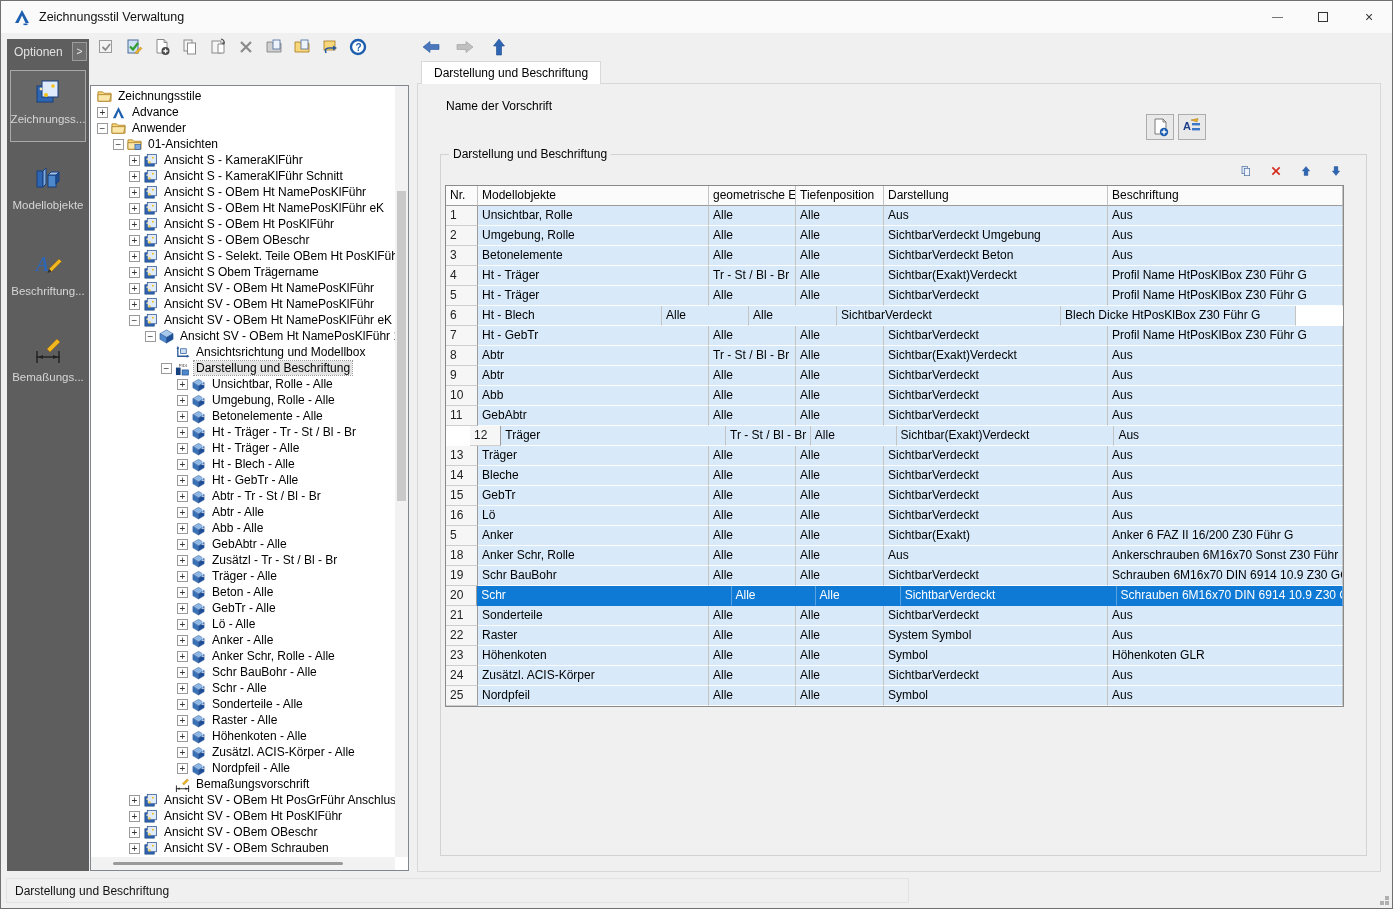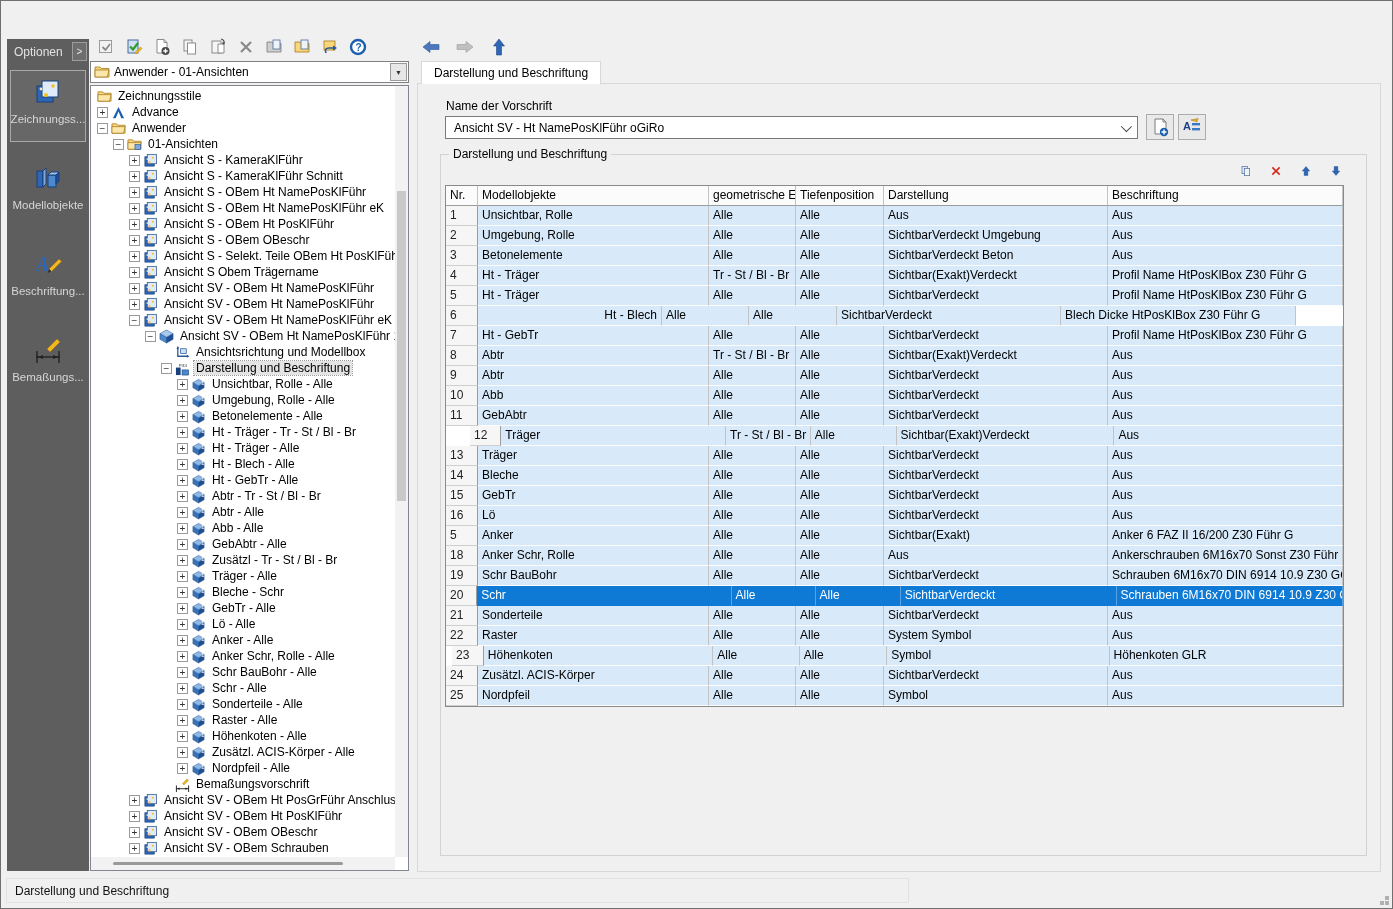--- a/index.html
+++ b/index.html
@@ -93,20 +93,38 @@
   .btn.default{border:1px solid #1e7ad4;box-shadow:0 0 0 1px #bcd9f2 inset;}
   .btn.disabled{color:#a0a0a0;background:#f4f4f4;border-color:#d6d6d6;}
   .grip{position:absolute;right:3px;bottom:3px;width:4px;height:4px;background:#b0b0b0;
         box-shadow:-5px 0 0 #b0b0b0,0 -5px 0 #b0b0b0;}
 </style>
 </head>
 <body>
 
 <div class="window">
 
+  <div class="titlebar">
+    <span class="appicon icn">
+      <svg viewBox="0 0 18 18">
+          <path d="M2 15 L9 2 L16 15 L12.5 15 L9 7.5 L5.5 15 Z" fill="#1d5fae"></path>
+          <rect x="10.5" y="15.5" width="4" height="1.6" fill="#1d5fae"></rect>
+        </svg>
+    </span>
+    <span class="title">Zeichnungsstil Verwaltung</span>
+    <div class="caption-btns">
+      <button class="cap">
+          <span class="minline"></span>
+        </button>
+      <button class="cap">
+          <span class="maxbox"></span>
+        </button>
+      <button class="cap">×</button>
+    </div>
+  </div>
 
   <div class="main-toolbar">
       <button class="tbtn">
         <span class="icn">
           <svg viewBox="0 0 18 18">
             <rect x="2.5" y="2.5" width="12" height="12" fill="#f2f2f2" stroke="#9a9a9a"></rect>
             <path d="M5.5 9 l3 3 L13 6" fill="none" stroke="#8a8a8a" stroke-width="1.8"></path>
           </svg>
         </span>
       </button>
@@ -261,30 +279,20 @@
               <path d="M25 22 L20 20 V24 Z" fill="#222"></path>
               <path d="M14 14 L24 4 L27 7 L17 17 Z" fill="#f0b820" stroke="#a7791c"></path>
             </svg>
           </span>
           <div class="side-label">Bemaßungs...</div>
         </div>
       </div>
   </div>
 
   <div class="left-panel">
-    <div class="cat-combo">
-      <span class="icn">
-        <svg viewBox="0 0 16 14">
-            <path d="M1 2 h5 l1.3 1.5 H15 V12 H1 Z" fill="#f8d67a" stroke="#a7791c" stroke-width="0.8"></path>
-            <path d="M1 5 h14 l-1.6 7 H1 Z" fill="#fbe7a9" stroke="#a7791c" stroke-width="0.8"></path>
-          </svg>
-      </span>
-      <span class="cat-value">Anwender - 01-Ansichten</span>
-      <span class="cat-arrow">▼</span>
-    </div>
     <div class="tree-box">
       <div class="tree">
           <div class="trow" style="padding-left: 6px;">
             <span class="icn">
               <svg viewBox="0 0 16 14">
                 <path d="M1 2 h5 l1.3 1.5 H15 V12 H1 Z" fill="#f8d67a" stroke="#a7791c" stroke-width="0.8"></path>
                 <path d="M1 5 h14 l-1.6 7 H1 Z" fill="#fbe7a9" stroke="#a7791c" stroke-width="0.8"></path>
               </svg>
             </span>
             <span class="tlabel">Zeichnungsstile</span>
@@ -655,21 +663,21 @@
           <div class="trow" style="padding-left: 86px;">
             <span class="exp">+</span>
             <span class="icn">
               <svg viewBox="0 0 16 16">
                 <path d="M2 6 L8 2.5 L14 6 L8 9.5 Z" fill="#8fb8e4" stroke="#2a5a9a" stroke-width="0.5"></path>
                 <path d="M2 6 L8 9.5 L8 15 L2 11.5 Z" fill="#3a72b8" stroke="#2a5a9a" stroke-width="0.5"></path>
                 <path d="M14 6 L8 9.5 L8 15 L14 11.5 Z" fill="#1e4f96" stroke="#2a5a9a" stroke-width="0.5"></path>
                 <text x="11" y="8" font-size="6" fill="#fff" font-family="sans-serif">1</text>
               </svg>
             </span>
-            <span class="tlabel">Bleche - Schr</span>
+            <span class="tlabel">Beton - Alle</span>
           </div>
           <div class="trow" style="padding-left: 86px;">
             <span class="exp">+</span>
             <span class="icn">
               <svg viewBox="0 0 16 16">
                 <path d="M2 6 L8 2.5 L14 6 L8 9.5 Z" fill="#8fb8e4" stroke="#2a5a9a" stroke-width="0.5"></path>
                 <path d="M2 6 L8 9.5 L8 15 L2 11.5 Z" fill="#3a72b8" stroke="#2a5a9a" stroke-width="0.5"></path>
                 <path d="M14 6 L8 9.5 L8 15 L14 11.5 Z" fill="#1e4f96" stroke="#2a5a9a" stroke-width="0.5"></path>
                 <text x="11" y="8" font-size="6" fill="#fff" font-family="sans-serif">1</text>
               </svg>
@@ -868,24 +876,20 @@
       <div class="hscroll">
           <div class="hthumb" style="left:22px;width:230px;"></div>
         </div>
     </div>
   </div>
 
   <div class="right-panel">
     <div class="tab">Darstellung und Beschriftung</div>
     <div class="tabpage">
       <div class="name-label">Name der Vorschrift</div>
-      <div class="style-combo">
-        <span>Ansicht SV - Ht NamePosKlFühr oGiRo</span>
-        <span class="chev"></span>
-      </div>
       <button class="cbtn" style="left:728px;">
         <span class="icn">
           <svg viewBox="0 0 20 20">
               <path d="M5 2 h8 l3 3 v12 H5 Z" fill="#fff" stroke="#7a7a7a"></path>
               <path d="M13 2 v3 h3" fill="none" stroke="#7a7a7a"></path>
               <circle cx="14" cy="15" r="4.2" fill="#1d5fae"></circle>
               <path d="M14 12.5 v5 M11.5 15 h5" stroke="#fff" stroke-width="1.4"></path>
             </svg>
         </span>
       </button>
@@ -978,21 +982,21 @@
               <div class="grow">
                 <div class="nrcell" style="width: 32px;">5</div>
                 <div class="cell" style="width: 231px;">Ht - Träger</div>
                 <div class="cell" style="width: 87px;">Alle</div>
                 <div class="cell" style="width: 88px;">Alle</div>
                 <div class="cell" style="width: 224px;">SichtbarVerdeckt</div>
                 <div class="cell" style="width: 235px;">Profil Name HtPosKlBox Z30 Führ G</div>
               </div>
               <div class="grow">
                 <div class="nrcell" style="width: 32px;">6</div>
-                <div class="cell" style="width: 184px; text-align: right;">Ht - Blech</div>
+                <div class="cell" style="width: 184px;">Ht - Blech</div>
                 <div class="cell" style="width: 87px;">Alle</div>
                 <div class="cell" style="width: 88px;">Alle</div>
                 <div class="cell" style="width: 224px;">SichtbarVerdeckt</div>
                 <div class="cell" style="width: 235px;">Blech Dicke HtPosKlBox Z30 Führ G</div>
               </div>
               <div class="grow">
                 <div class="nrcell" style="width: 32px;">7</div>
                 <div class="cell" style="width: 231px;">Ht - GebTr</div>
                 <div class="cell" style="width: 87px;">Alle</div>
                 <div class="cell" style="width: 88px;">Alle</div>
@@ -1113,21 +1117,21 @@
               </div>
               <div class="grow">
                 <div class="nrcell" style="width: 32px;">22</div>
                 <div class="cell" style="width: 231px;">Raster</div>
                 <div class="cell" style="width: 87px;">Alle</div>
                 <div class="cell" style="width: 88px;">Alle</div>
                 <div class="cell" style="width: 224px;">System Symbol</div>
                 <div class="cell" style="width: 235px;">Aus</div>
               </div>
               <div class="grow">
-                <div class="nrcell" style="width: 32px; margin-left: 6px;">23</div>
+                <div class="nrcell" style="width: 32px;">23</div>
                 <div class="cell" style="width: 231px;">Höhenkoten</div>
                 <div class="cell" style="width: 87px;">Alle</div>
                 <div class="cell" style="width: 88px;">Alle</div>
                 <div class="cell" style="width: 224px;">Symbol</div>
                 <div class="cell" style="width: 235px;">Höhenkoten GLR</div>
               </div>
               <div class="grow">
                 <div class="nrcell" style="width: 32px;">24</div>
                 <div class="cell" style="width: 231px;">Zusätzl. ACIS-Körper</div>
                 <div class="cell" style="width: 87px;">Alle</div>

